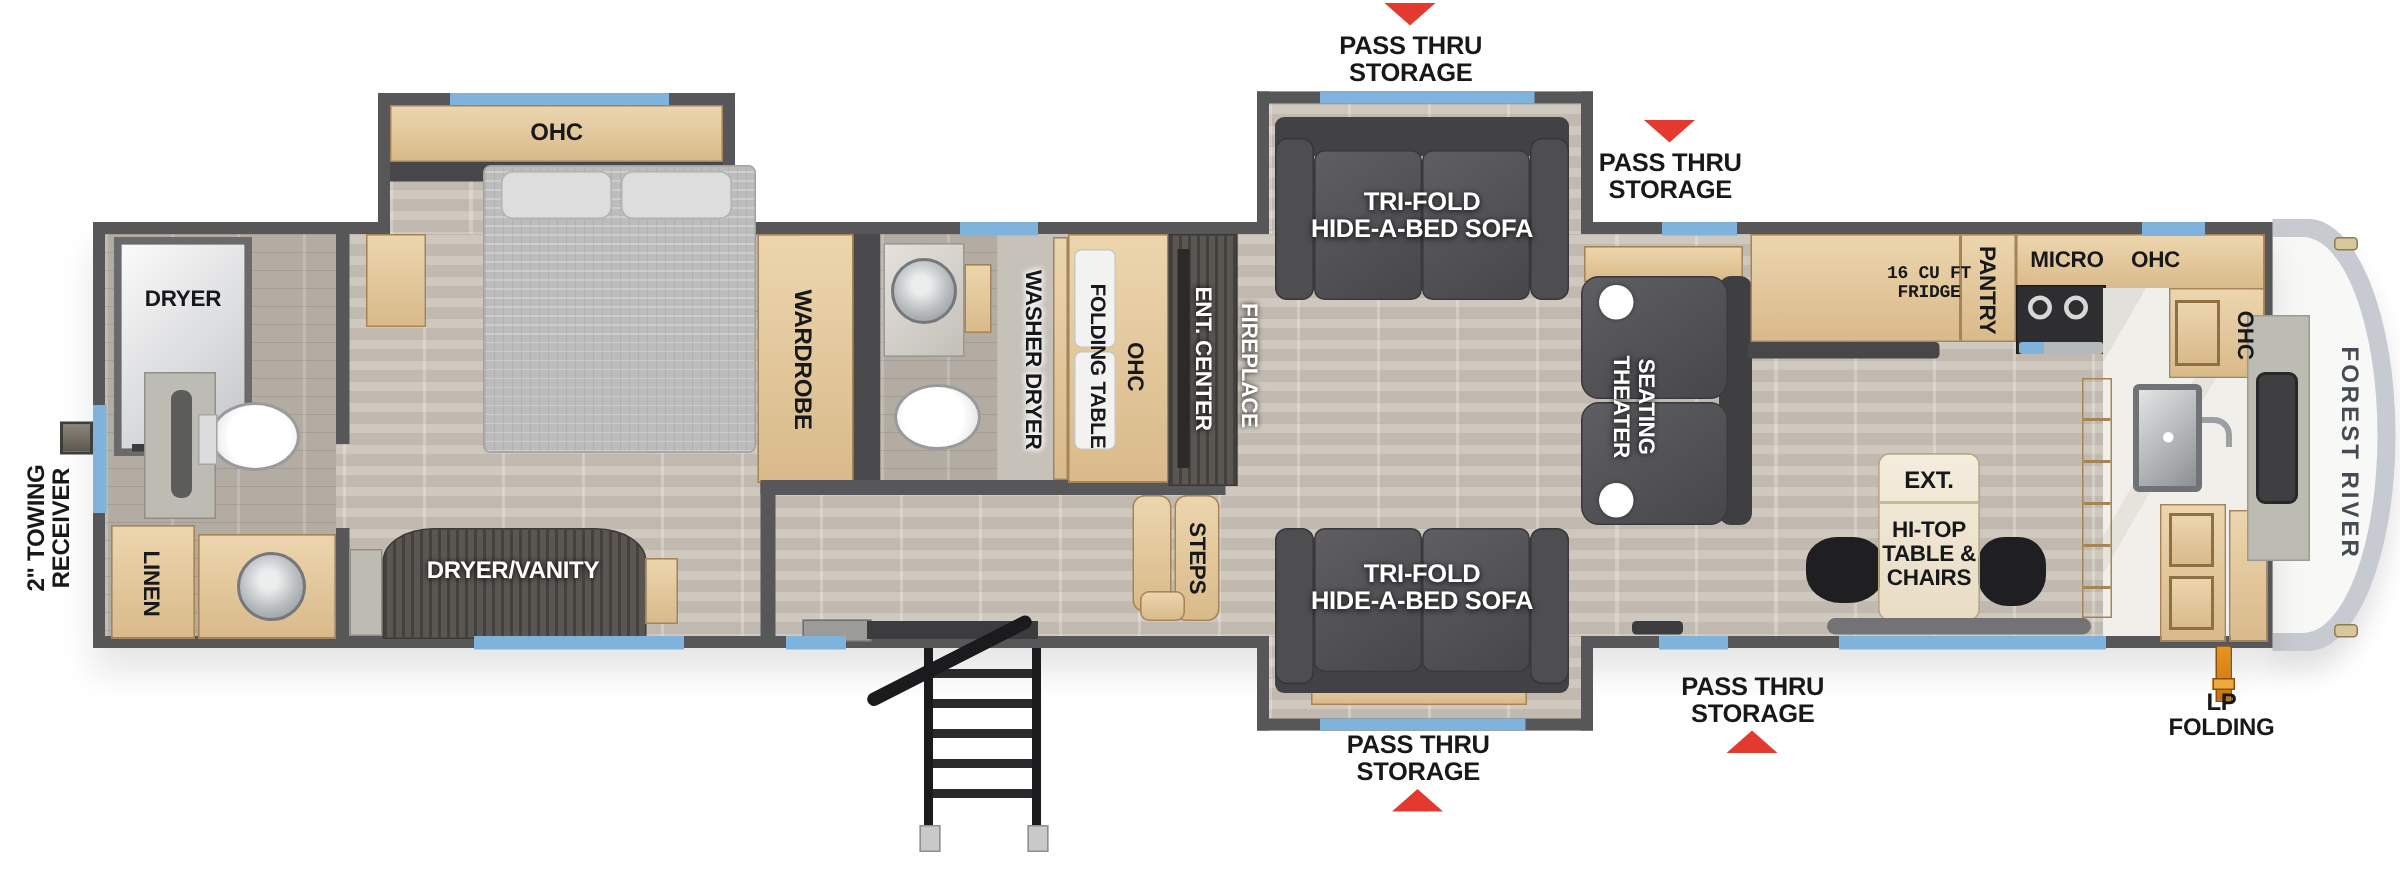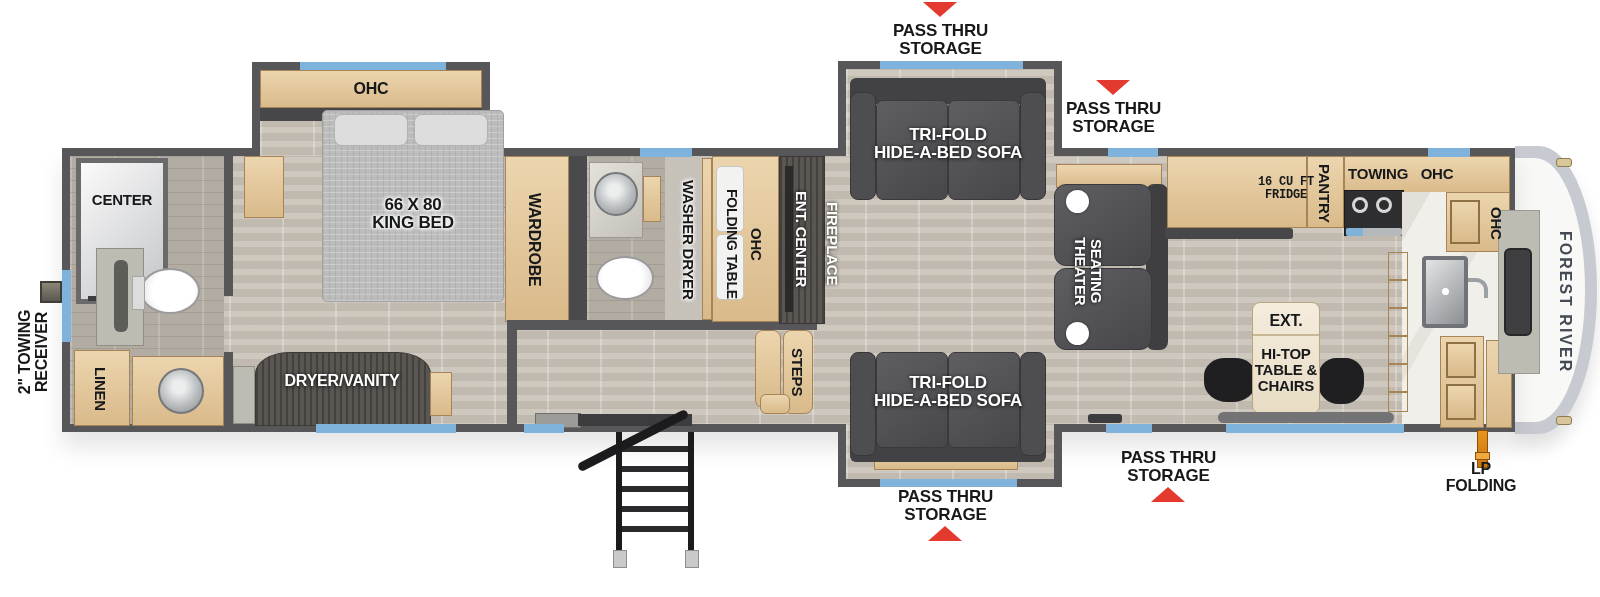--- a/index.html
+++ b/index.html
@@ -61,21 +61,21 @@
   <div class="abs win" style="left:300px;top:62px;width:146px;height:8px;"></div>
   <div class="abs wood slide" style="left:838px;top:61px;width:224px;height:95px;"></div>
   <div class="abs win" style="left:880px;top:61px;width:143px;height:8px;"></div>
 
   <div class="abs wood slideB" style="left:838px;top:424px;width:224px;height:63px;"></div>
   <div class="abs win" style="left:880px;top:479px;width:137px;height:8px;"></div>
 
   <div class="abs woodgray" style="left:70px;top:156px;width:154px;height:268px;"></div>
   <div class="abs" style="left:76px;top:158px;width:92px;height:146px;background:linear-gradient(135deg,#fafafa,#d9dadc 60%,#c3c5c8);border:5px solid #6a6a6d;box-sizing:border-box;"></div>
   <div class="abs" style="left:88px;top:296px;width:74px;height:5px;background:#3d3d40;"></div>
-  <div class="lbl" style="left:78px;top:192px;width:88px;">CENTER</div>
+  <div class="lbl" style="left:78px;top:192px;width:88px;">DRYER</div>
   <div class="abs graygreen" style="left:96px;top:248px;width:48px;height:98px;"></div>
   <div class="abs" style="left:114px;top:260px;width:14px;height:72px;background:#5c5c58;border-radius:6px;"></div>
   <div class="abs" style="left:140px;top:268px;width:60px;height:46px;background:radial-gradient(circle at 55% 50%, #ffffff 0 55%, #d9d9d9 100%);border:2px solid #9a9a9c;border-radius:50%;box-sizing:border-box;"></div>
   <div class="abs" style="left:132px;top:276px;width:11px;height:32px;background:#dcdcdc;border:1px solid #a5a5a5;"></div>
   <div class="abs tan" style="left:74px;top:350px;width:56px;height:76px;"></div>
   <div class="lbl v" style="left:92px;top:356px;height:66px;">LINEN</div>
   <div class="abs tan" style="left:132px;top:356px;width:92px;height:70px;"></div>
   <div class="abs steel" style="left:158px;top:368px;width:46px;height:46px;"></div>
 
   <div class="abs wall" style="left:224px;top:156px;width:9px;height:140px;"></div>
@@ -83,22 +83,20 @@
 
   <div class="abs tan" style="left:260px;top:70px;width:222px;height:38px;"></div>
   <div class="lbl" style="left:260px;top:80px;width:222px;font-size:16px;">OHC</div>
   <div class="abs" style="left:260px;top:108px;width:222px;height:13px;background:#47474a;"></div>
   <div class="abs tan" style="left:244px;top:156px;width:40px;height:62px;"></div>
   <div class="abs graygreen" style="left:480px;top:156px;width:52px;height:52px;"></div>
   <div class="abs" style="left:322px;top:110px;width:182px;height:192px;background:#bcbcbc;border:1px solid #a0a0a0;border-radius:5px;box-sizing:border-box;
               background-image:repeating-linear-gradient(0deg, rgba(255,255,255,.25) 0 1px, transparent 1px 6px),repeating-linear-gradient(90deg, rgba(120,120,120,.18) 0 1px, transparent 1px 6px);"></div>
   <div class="abs pill" style="left:334px;top:114px;width:72px;height:30px;background:#dddddd;border:1px solid #b2b2b2;"></div>
   <div class="abs pill" style="left:414px;top:114px;width:72px;height:30px;background:#dddddd;border:1px solid #b2b2b2;"></div>
-  <div class="lbl halo" style="left:330px;top:196px;width:166px;font-size:17px;">66 X 80
-KING BED</div>
   <div class="abs graygreen" style="left:233px;top:366px;width:22px;height:58px;"></div>
   <div class="abs darkwood" style="left:255px;top:352px;width:174px;height:72px;border-radius:34px 34px 0 0 / 22px 22px 0 0;border:1px solid #3c3a38;"></div>
   <div class="lbl wlbl" style="left:262px;top:372px;width:160px;font-size:16px;">DRYER/VANITY</div>
   <div class="abs tan" style="left:430px;top:372px;width:22px;height:44px;"></div>
   <div class="abs wall" style="left:507px;top:320px;width:10px;height:104px;"></div>
 
   <div class="abs tan" style="left:505px;top:156px;width:64px;height:166px;"></div>
   <div class="lbl v" style="left:526px;top:170px;height:140px;font-size:16px;">WARDROBE</div>
   <div class="abs" style="left:569px;top:156px;width:18px;height:166px;background:#4a4a4d;"></div>
   <div class="abs woodgray" style="left:587px;top:156px;width:78px;height:164px;"></div>
@@ -155,21 +153,21 @@
   <div class="lbl v2 wlbl" style="left:1072px;top:226px;width:46px;height:90px;">THEATER
 SEATING</div>
 
   <div class="abs tan" style="left:1167px;top:156px;width:177px;height:72px;"></div>
   <div class="abs" style="left:1306px;top:157px;width:2px;height:70px;background:#a68455;"></div>
   <div class="lbl" style="left:1226px;top:176px;width:120px;font-size:12px;font-family:Liberation Mono, monospace;">16 CU FT
 FRIDGE</div>
   <div class="lbl v" style="left:1316px;top:164px;height:58px;">PANTRY</div>
   <div class="abs" style="left:1165px;top:228px;width:128px;height:11px;background:#47474a;border-radius:3px;"></div>
   <div class="abs tan" style="left:1344px;top:156px;width:166px;height:38px;"></div>
-  <div class="lbl" style="left:1348px;top:166px;width:60px;">TOWING</div>
+  <div class="lbl" style="left:1348px;top:166px;width:60px;">MICRO</div>
   <div class="lbl" style="left:1414px;top:166px;width:46px;">OHC</div>
   <div class="abs" style="left:1344px;top:190px;width:60px;height:46px;background:#2e2e31;border:1px solid #1c1c1e;box-sizing:border-box;"></div>
   <div class="abs" style="left:1352px;top:197px;width:16px;height:16px;border:3px solid #d8d8d8;border-radius:50%;background:#2e2e31;box-sizing:border-box;"></div>
   <div class="abs" style="left:1376px;top:197px;width:16px;height:16px;border:3px solid #d8d8d8;border-radius:50%;background:#2e2e31;box-sizing:border-box;"></div>
   <div class="abs" style="left:1346px;top:228px;width:56px;height:8px;background:linear-gradient(90deg,#7fb3dc 0 30%,#b6b9bb 30%);border-radius:2px;"></div>
   <div class="abs marble" style="left:1402px;top:192px;width:105px;height:232px;"></div>
   <div class="abs tan" style="left:1446px;top:192px;width:64px;height:60px;"></div>
   <div class="abs tan" style="left:1450px;top:200px;width:30px;height:44px;border:2px solid #8d7044;"></div>
   <div class="lbl v" style="left:1488px;top:200px;height:46px;">OHC</div>
   <div class="abs tan drawerlines" style="left:1388px;top:252px;width:20px;height:160px;"></div>

